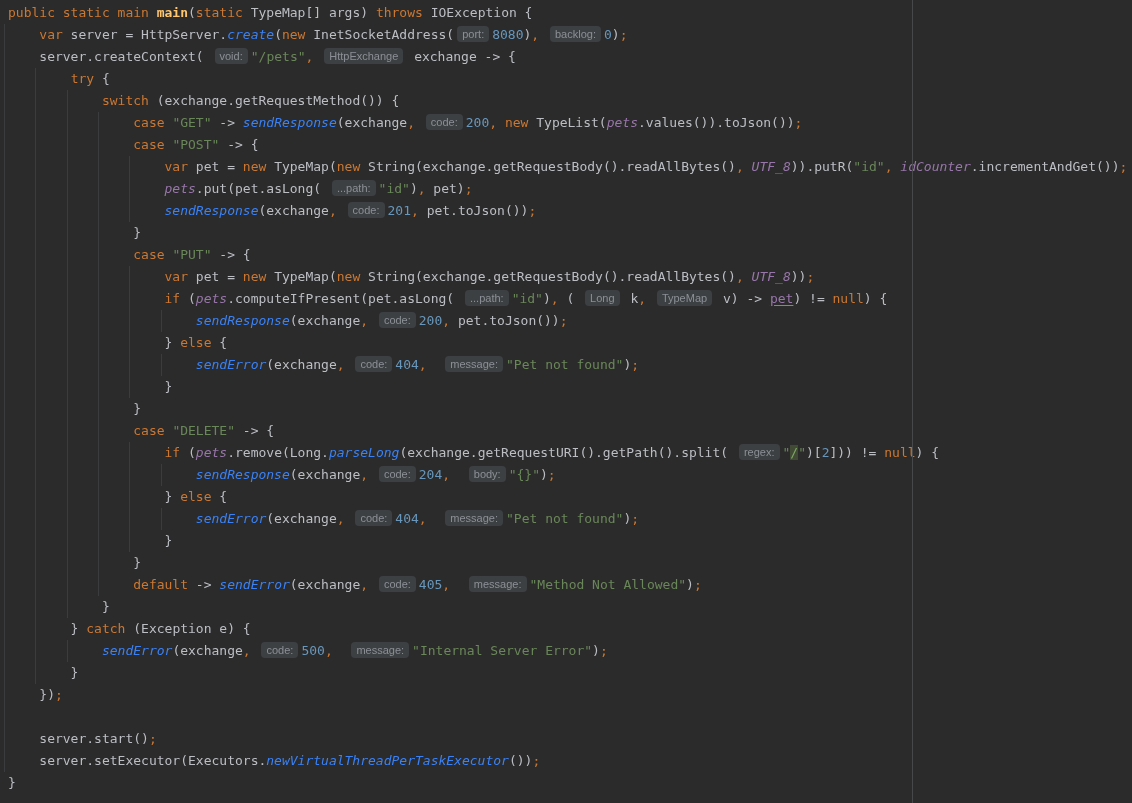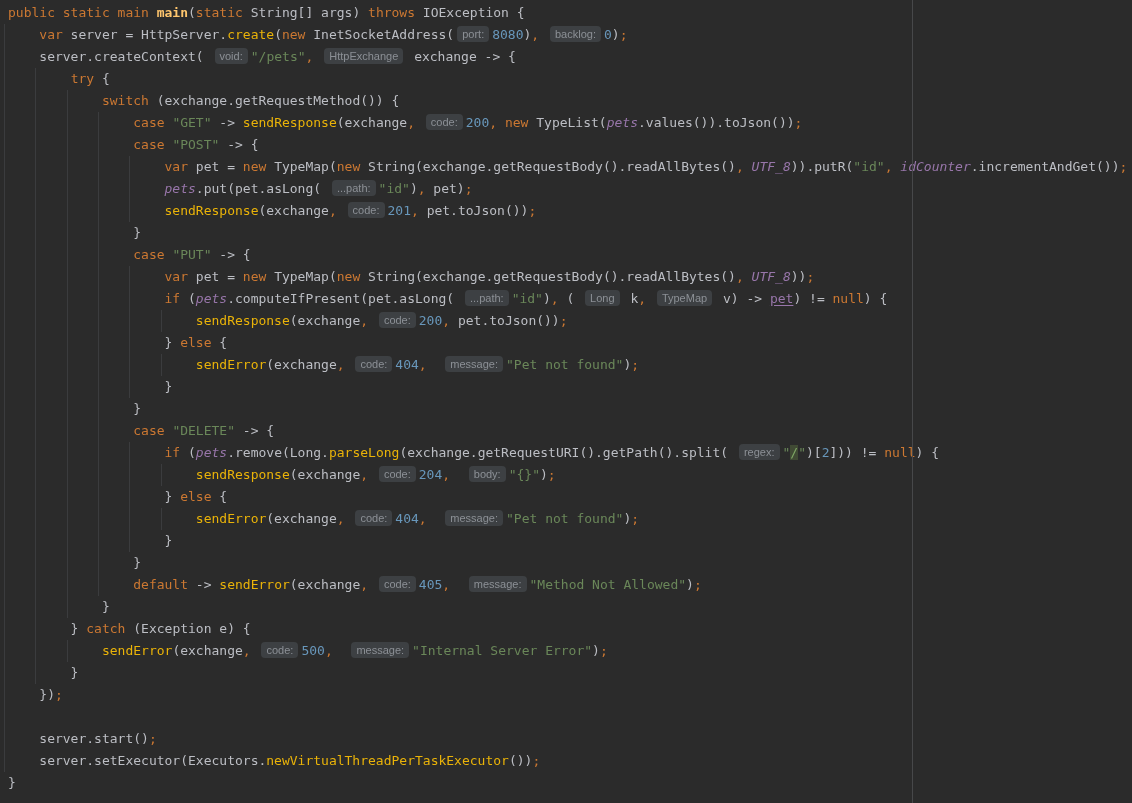--- a/index.html
+++ b/index.html
@@ -22,21 +22,21 @@
     height:22px;line-height:22px;
     white-space:pre;
     font-family:"DejaVu Sans Mono",monospace;
     font-size:13px;
     color:#bcbec4;
   }
   .ig{position:absolute;top:0;bottom:0;width:1px;background:#3b3c3e;}
   .tok-t{color:#bcbec4;}
   .tok-k{color:#cc7832;}
   .tok-d{color:#ffc66d;font-weight:bold;}
-  .tok-i{color:#eab308;}
+  .tok-i{color:#3b82f6;font-style:italic;}
   .tok-f{color:#9876aa;font-style:italic;}
   .tok-fu{color:#9876aa;text-decoration:underline;text-underline-offset:2px;}
   .tok-n{color:#6897bb;}
   .tok-s{color:#6a8759;}
   .tok-sh{color:#7fa865;background:#404a34;}
   .tok-h,.tok-th{
     font-family:"Liberation Sans",sans-serif;
     font-size:11px;
     color:#8c9096;
     background:#3d4043;
@@ -48,21 +48,21 @@
     vertical-align:1px;
     font-style:normal;
   }
 </style>
 </head>
 <body>
 
 <div class="editor">
   <div class="margin-line"></div>
   <div id="code">
-      <div class="line"><span class="tok-k">public static main </span><span class="tok-d">main</span><span class="tok-t">(</span><span class="tok-k">static</span><span class="tok-t"> String[] args) </span><span class="tok-k">throws</span><span class="tok-t"> IOException {</span></div>
+      <div class="line"><span class="tok-k">public static main </span><span class="tok-d">main</span><span class="tok-t">(</span><span class="tok-k">static</span><span class="tok-t"> TypeMap[] args) </span><span class="tok-k">throws</span><span class="tok-t"> IOException {</span></div>
       <div class="line"><span class="ig" style="left: calc(0ch - 4px);"></span><span class="tok-t">    </span><span class="tok-k">var</span><span class="tok-t"> server = HttpServer.</span><span class="tok-i">create</span><span class="tok-t">(</span><span class="tok-k">new</span><span class="tok-t"> InetSocketAddress(</span><span class="tok-h">port:</span><span class="tok-n">8080</span><span class="tok-t">)</span><span class="tok-k">,</span><span class="tok-t"> </span><span class="tok-h">backlog:</span><span class="tok-n">0</span><span class="tok-t">)</span><span class="tok-k">;</span></div>
       <div class="line"><span class="ig" style="left: calc(0ch - 4px);"></span><span class="tok-t">    server.createContext( </span><span class="tok-h">void:</span><span class="tok-s">"/pets"</span><span class="tok-k">,</span><span class="tok-t"> </span><span class="tok-th">HttpExchange</span><span class="tok-t"> exchange -&gt; {</span></div>
       <div class="line"><span class="ig" style="left: calc(0ch - 4px);"></span><span class="ig" style="left: calc(4ch - 4px);"></span><span class="tok-t">        </span><span class="tok-k">try</span><span class="tok-t"> {</span></div>
       <div class="line"><span class="ig" style="left: calc(0ch - 4px);"></span><span class="ig" style="left: calc(4ch - 4px);"></span><span class="ig" style="left: calc(8ch - 4px);"></span><span class="tok-t">            </span><span class="tok-k">switch</span><span class="tok-t"> (exchange.getRequestMethod()) {</span></div>
       <div class="line"><span class="ig" style="left: calc(0ch - 4px);"></span><span class="ig" style="left: calc(4ch - 4px);"></span><span class="ig" style="left: calc(8ch - 4px);"></span><span class="ig" style="left: calc(12ch - 4px);"></span><span class="tok-t">                </span><span class="tok-k">case</span><span class="tok-t"> </span><span class="tok-s">"GET"</span><span class="tok-t"> -&gt; </span><span class="tok-i">sendResponse</span><span class="tok-t">(exchange</span><span class="tok-k">,</span><span class="tok-t"> </span><span class="tok-h">code:</span><span class="tok-n">200</span><span class="tok-k">,</span><span class="tok-t"> </span><span class="tok-k">new</span><span class="tok-t"> TypeList(</span><span class="tok-f">pets</span><span class="tok-t">.values()).toJson())</span><span class="tok-k">;</span></div>
       <div class="line"><span class="ig" style="left: calc(0ch - 4px);"></span><span class="ig" style="left: calc(4ch - 4px);"></span><span class="ig" style="left: calc(8ch - 4px);"></span><span class="ig" style="left: calc(12ch - 4px);"></span><span class="tok-t">                </span><span class="tok-k">case</span><span class="tok-t"> </span><span class="tok-s">"POST"</span><span class="tok-t"> -&gt; {</span></div>
       <div class="line"><span class="ig" style="left: calc(0ch - 4px);"></span><span class="ig" style="left: calc(4ch - 4px);"></span><span class="ig" style="left: calc(8ch - 4px);"></span><span class="ig" style="left: calc(12ch - 4px);"></span><span class="ig" style="left: calc(16ch - 4px);"></span><span class="tok-t">                    </span><span class="tok-k">var</span><span class="tok-t"> pet = </span><span class="tok-k">new</span><span class="tok-t"> TypeMap(</span><span class="tok-k">new</span><span class="tok-t"> String(exchange.getRequestBody().readAllBytes()</span><span class="tok-k">,</span><span class="tok-t"> </span><span class="tok-f">UTF_8</span><span class="tok-t">)).putR(</span><span class="tok-s">"id"</span><span class="tok-k">,</span><span class="tok-t"> </span><span class="tok-f">idCounter</span><span class="tok-t">.incrementAndGet())</span><span class="tok-k">;</span></div>
       <div class="line"><span class="ig" style="left: calc(0ch - 4px);"></span><span class="ig" style="left: calc(4ch - 4px);"></span><span class="ig" style="left: calc(8ch - 4px);"></span><span class="ig" style="left: calc(12ch - 4px);"></span><span class="ig" style="left: calc(16ch - 4px);"></span><span class="tok-t">                    </span><span class="tok-f">pets</span><span class="tok-t">.put(pet.asLong( </span><span class="tok-h">...path:</span><span class="tok-s">"id"</span><span class="tok-t">)</span><span class="tok-k">,</span><span class="tok-t"> pet)</span><span class="tok-k">;</span></div>
       <div class="line"><span class="ig" style="left: calc(0ch - 4px);"></span><span class="ig" style="left: calc(4ch - 4px);"></span><span class="ig" style="left: calc(8ch - 4px);"></span><span class="ig" style="left: calc(12ch - 4px);"></span><span class="ig" style="left: calc(16ch - 4px);"></span><span class="tok-t">                    </span><span class="tok-i">sendResponse</span><span class="tok-t">(exchange</span><span class="tok-k">,</span><span class="tok-t"> </span><span class="tok-h">code:</span><span class="tok-n">201</span><span class="tok-k">,</span><span class="tok-t"> pet.toJson())</span><span class="tok-k">;</span></div>
       <div class="line"><span class="ig" style="left: calc(0ch - 4px);"></span><span class="ig" style="left: calc(4ch - 4px);"></span><span class="ig" style="left: calc(8ch - 4px);"></span><span class="ig" style="left: calc(12ch - 4px);"></span><span class="tok-t">                }</span></div>

